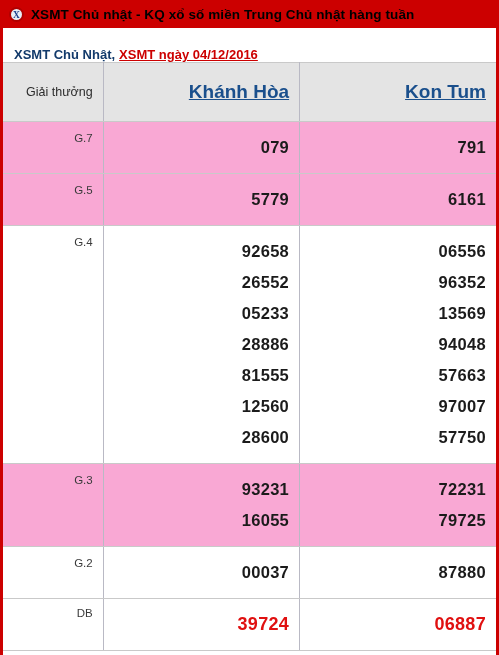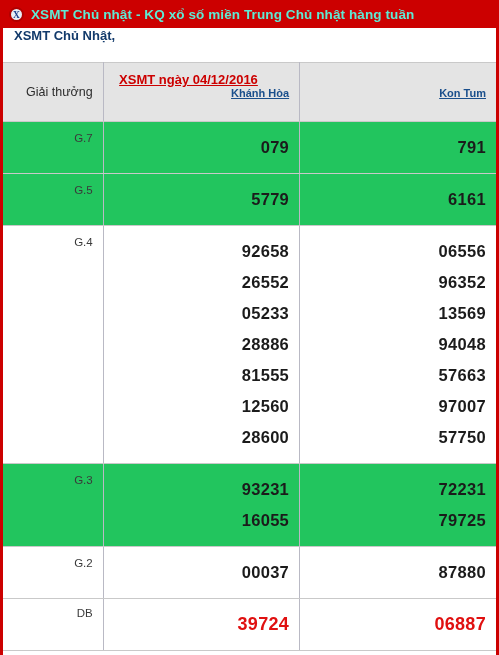--- a/index.html
+++ b/index.html
@@ -37,39 +37,39 @@
     border: 2px solid #b00000;
     display: flex;
     align-items: center;
     justify-content: center;
     flex: none;
     margin-right: 7px;
     box-sizing: border-box;
   }
   .title-icon svg { display: block; }
   .title-text {
-    color: #5eead4;
+    color: #000000;
     font-size: 13.5px;
     font-weight: bold;
     letter-spacing: 0.1px;
     white-space: nowrap;
   }
   
   .frame {
     border-left: 3px solid #cc0000;
     border-right: 3px solid #cc0000;
     box-sizing: border-box;
     width: 499px;
     height: 627px;
     background: #ffffff;
   }
   .subtitle {
     height: 34px;
     display: flex;
-    align-items: flex-start;
+    align-items: flex-end;
     padding-left: 11px;
     font-size: 13px;
     font-weight: bold;
     color: #123a6b;
     box-sizing: border-box;
     background: #ffffff;
     white-space: nowrap;
   }
   .subtitle .plain { color: #123a6b; }
   .subtitle .datelink {
@@ -113,28 +113,28 @@
     height: 38px;
     vertical-align: middle;
   }
   th.prov-head {
     text-align: center;
     height: 38px;
     vertical-align: middle;
   }
   th.prov-head .provlink {
     color: #1a4f8c;
-    font-size: 11px;
+    font-size: 19px;
     font-weight: bold;
     text-decoration: underline;
     cursor: pointer;
   }
   
   tbody tr.row-white { background: #ffffff; }
-  tbody tr.row-gray  { background: #22c55e; }
+  tbody tr.row-gray  { background: #f9a8d4; }
   td.prize-cell {
     vertical-align: top;
     padding-left: 11px;
     padding-top: 9px;
     font-size: 11.5px;
     color: #3a3a3a;
     font-weight: normal;
   }
   td.num-cell {
     text-align: center;

